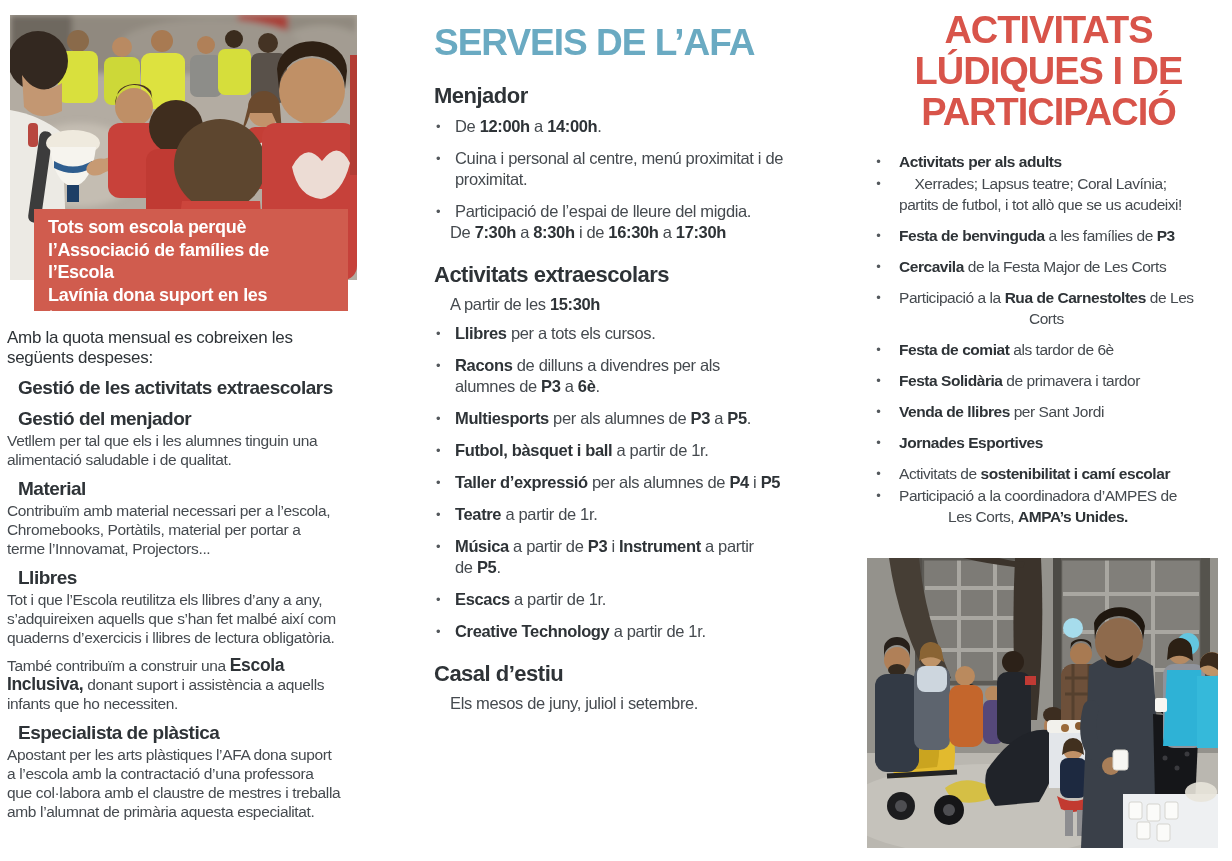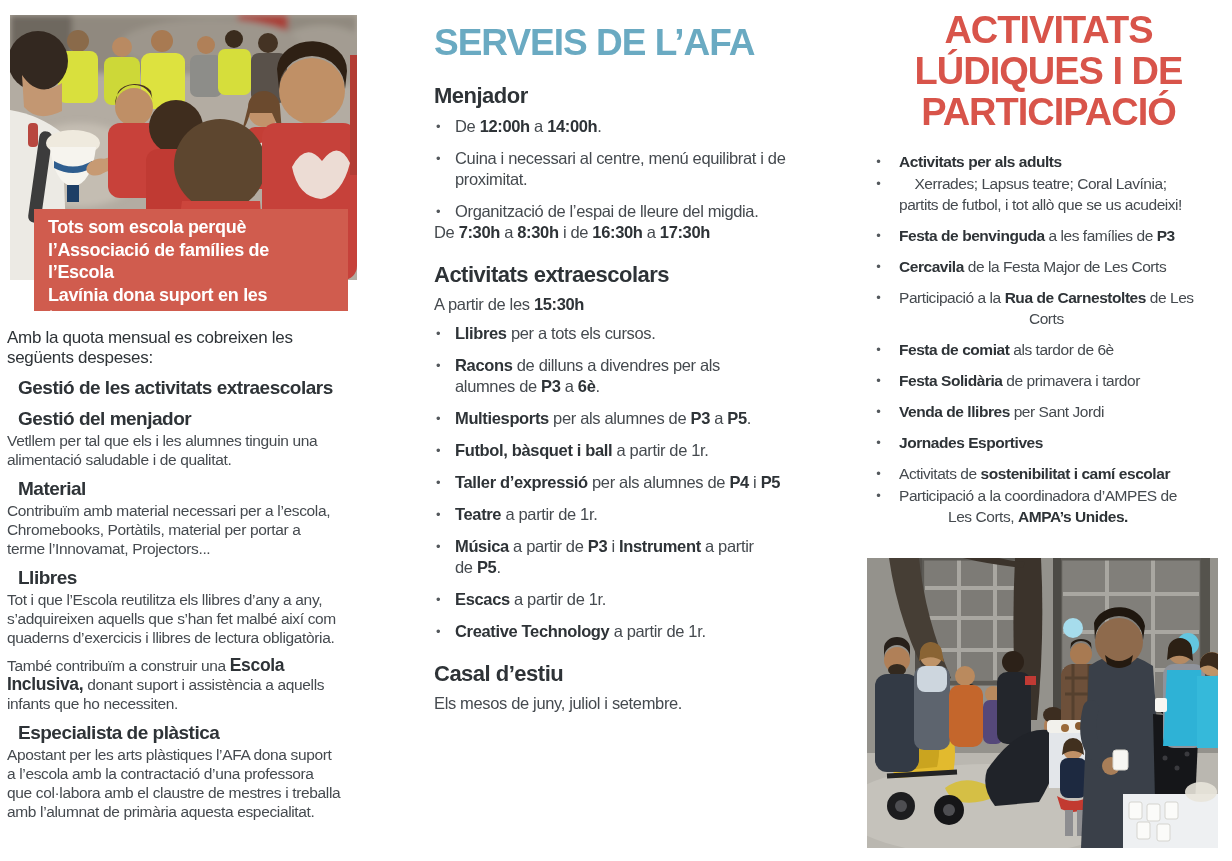--- a/index.html
+++ b/index.html
@@ -17,21 +17,21 @@
   .intro{font-size:17px;font-weight:normal;color:var(--dark);line-height:20px;margin:0 0 6px;letter-spacing:-0.3px;}
   .lsec h3{font-size:19px;color:var(--dark);margin:9px 11px 1px;letter-spacing:-0.5px;line-height:22px;}
   .lsec p{font-size:15.5px;line-height:19px;margin:0;letter-spacing:-0.35px;}
   .lsec.noTitle p{margin-top:9px;}
   .lsec .b{font-size:17.5px;}
 
   
   .midcol{position:absolute;left:434px;top:12px;width:400px;}
   .midcol h1{font-size:37px;color:var(--teal,#6aaac2);margin:11px 0 20px;letter-spacing:-1px;line-height:40px;font-weight:bold;}
   .grp h2{font-size:22px;color:var(--dark);margin:19px 0 7px;letter-spacing:-0.5px;line-height:25px;}
-  .grp p.lead{font-size:16.5px;line-height:21px;margin:0 0 2px;letter-spacing:-0.35px;}
+  .grp p.lead{font-size:16.5px;line-height:21px;margin:0 16px 2px;letter-spacing:-0.35px;}
   .blist{margin:8px 0 0;}
   .bi{display:flex;margin:0 0 11px;}
   .bi:last-child{margin-bottom:0;}
   .dot{flex:0 0 19px;color:var(--bullet,#53585c);font-size:13px;line-height:21px;padding-left:2px;}
   .bi .txt{font-size:16.5px;line-height:21px;letter-spacing:-0.35px;white-space:pre-line;}
 
   
   .rightcol{position:absolute;left:867px;top:10px;width:363px;text-align:center;}
   .rightcol h1{font-size:38px;color:var(--red,#d8544a);margin:0 0 18px;letter-spacing:-1px;line-height:41px;font-weight:bold;}
   .rightcol .bi{margin-bottom:10px;}
@@ -159,26 +159,26 @@
     <div id="midGroups">
         <div class="grp">
           <h2>Menjador</h2>
           <div class="blist">
             <div class="bi">
               <span class="dot">•</span>
               <span class="txt"><span>De </span><span class="b">12:00h</span><span> a </span><span class="b">14:00h</span><span>.</span></span>
             </div>
             <div class="bi">
               <span class="dot">•</span>
-              <span class="txt"><span>Cuina i necessari al centre, menú equilibrat i de
+              <span class="txt"><span>Cuina i personal al centre, menú proximitat i de
 proximitat.</span></span>
             </div>
             <div class="bi">
               <span class="dot">•</span>
-              <span class="txt"><span>Organització de l’espai de lleure del migdia.</span></span>
+              <span class="txt"><span>Participació de l’espai de lleure del migdia.</span></span>
             </div>
           </div>
         </div>
         <div class="grp">
           <p class="lead ml"><span>De </span><span class="b">7:30h</span><span> a </span><span class="b">8:30h</span><span> i de </span><span class="b">16:30h</span><span> a </span><span class="b">17:30h</span></p>
         </div>
         <div class="grp">
           <h2>Activitats extraescolars</h2>
           <p class="lead ml"><span>A partir de les </span><span class="b">15:30h</span></p>
           <div class="blist">

